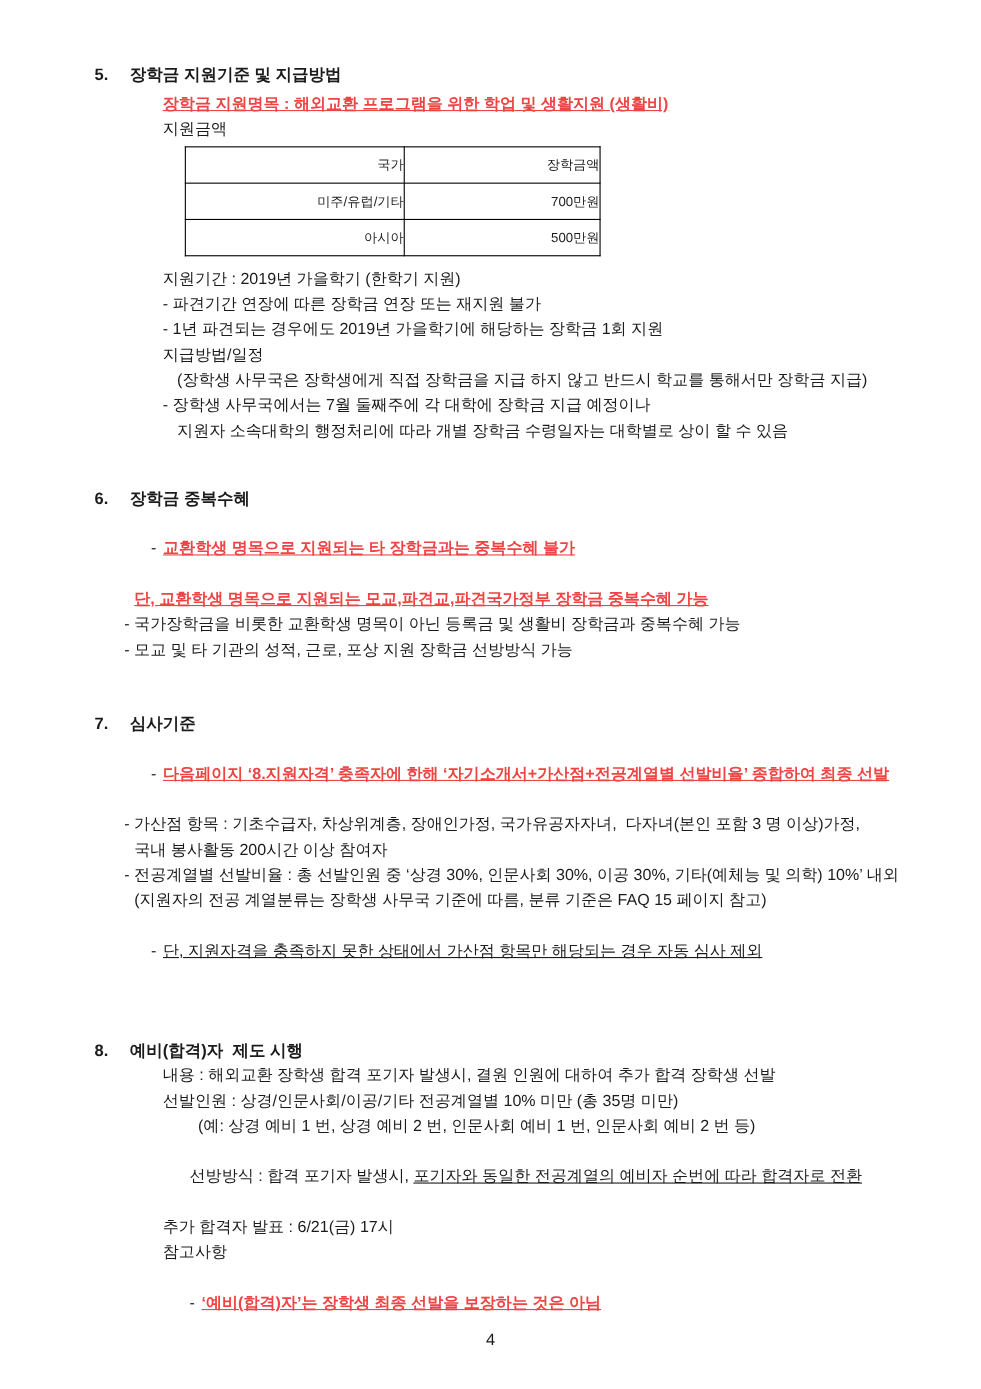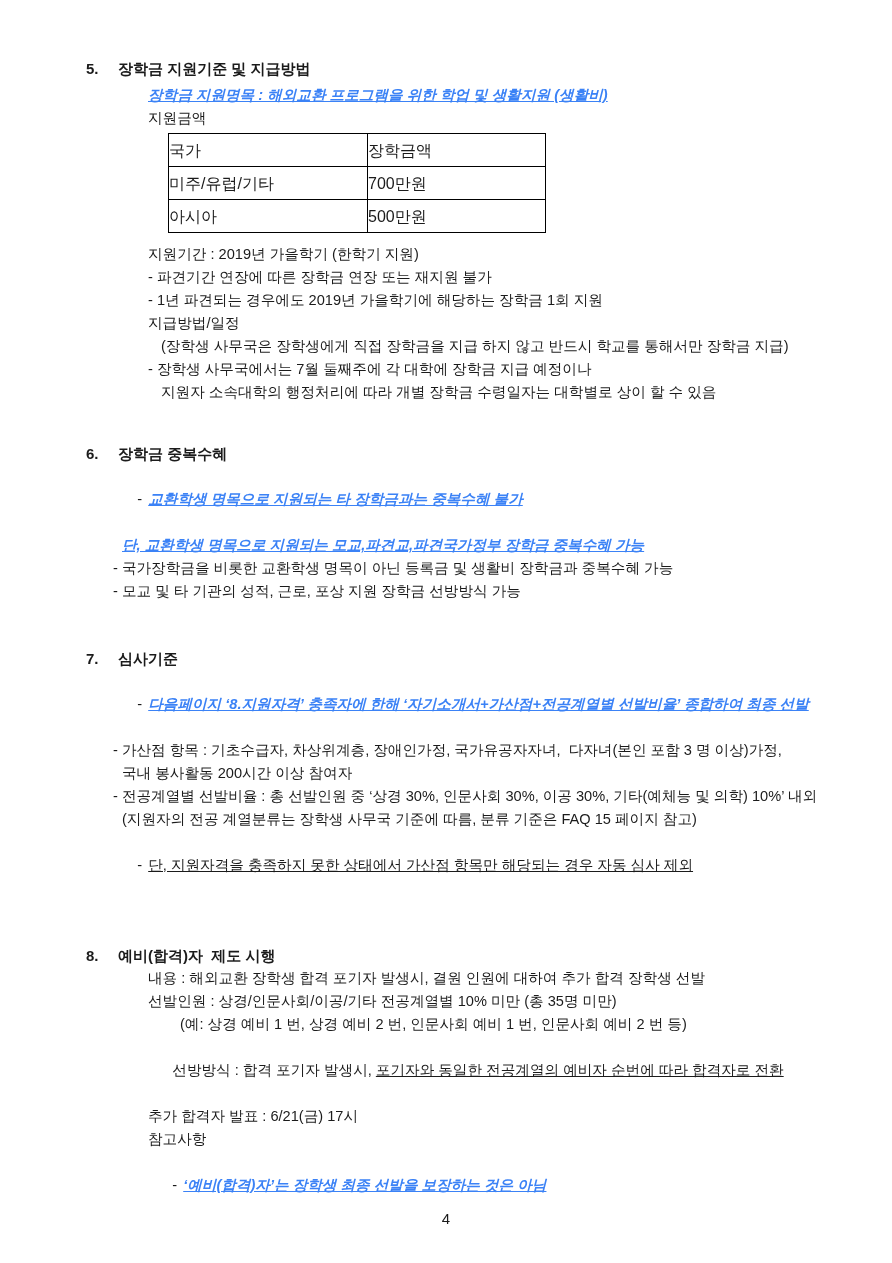--- a/index.html
+++ b/index.html
@@ -19,38 +19,38 @@
   .sec-head { display: flex; font-weight: 700; font-size: 15px; }
   .sec-num { width: 32px; flex: 0 0 32px; }
   .sec-title { white-space: pre-wrap; }
   .ln { white-space: pre-wrap; }
   .ind-a { margin-left: 62px; }   
   .ind-b { margin-left: 75px; }   
   .bullet { margin-left: 27px; }  
   .cont   { margin-left: 36px; }  
   .ex     { margin-left: 94px; } 
   .mt4 { margin-top: 4px; }
-  .red-u { color: #3b82f6; font-weight: 700; text-decoration: underline; font-style: italic; }
+  .red-u { color: #ef4444; font-weight: 700; text-decoration: underline; }
   .blk-u { text-decoration: underline; }
   .dash { margin-right: 6px; }
   .sec-6 { margin-top: 38px; }
   .sec-7 { margin-top: 44px; }
   .sec-8 { margin-top: 44px; }
   table.amt-table {
     border-collapse: collapse;
     margin: 3px 0 10px 82px;
     table-layout: fixed;
   }
   table.amt-table td {
     border: 1px solid #000000;
     height: 32px;
-    text-align: left;
+    text-align: right;
     vertical-align: middle;
     padding: 0;
-    font-size: 16px;
+    font-size: 12px;
   }
   td.col-country { width: 198px; }
   td.col-amount  { width: 177px; }
   .page-num {
     position: absolute;
     left: 0;
     bottom: 33px;
     width: 892px;
     text-align: center;
     font-size: 15px;

